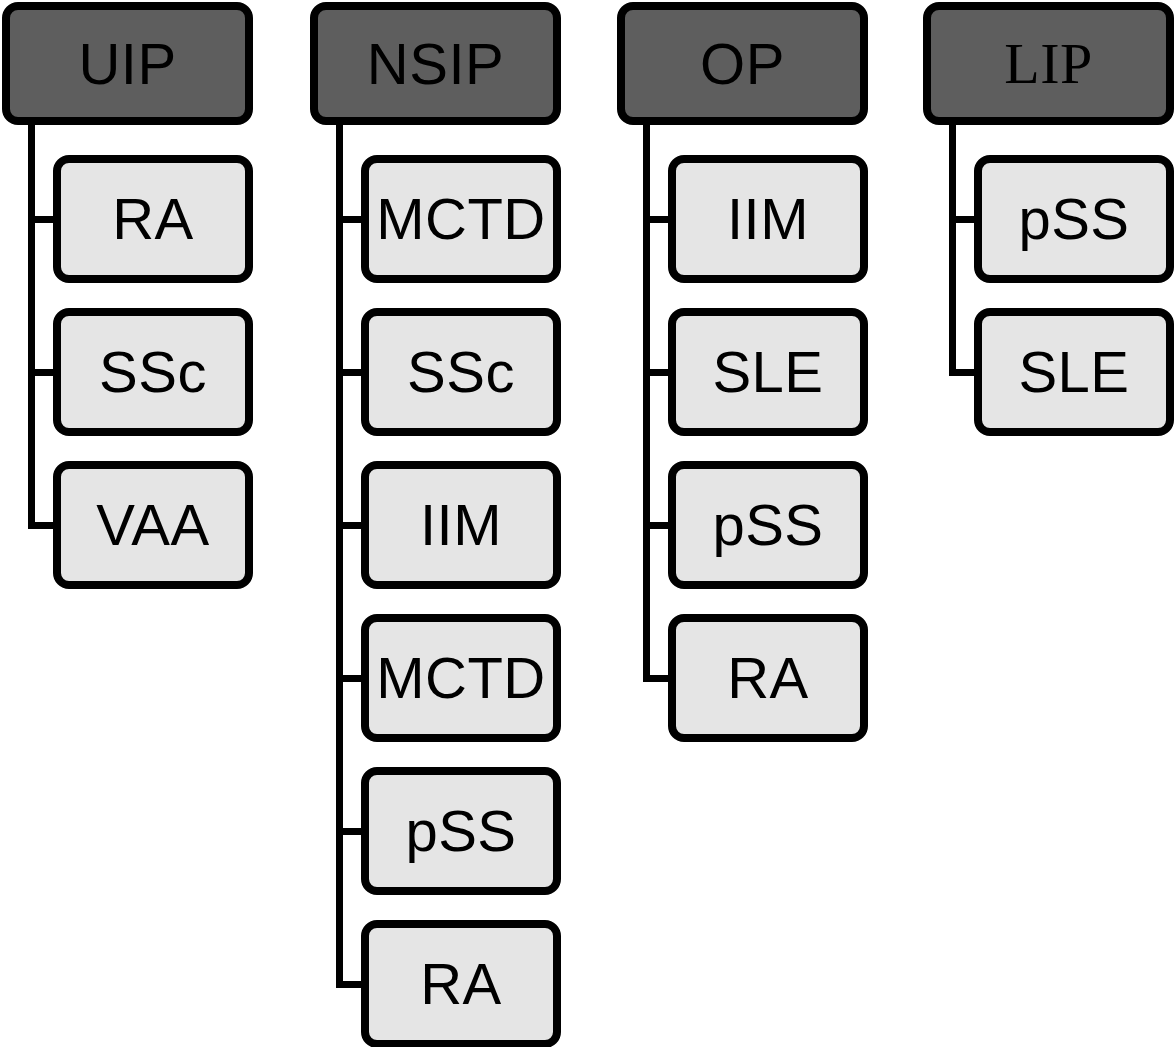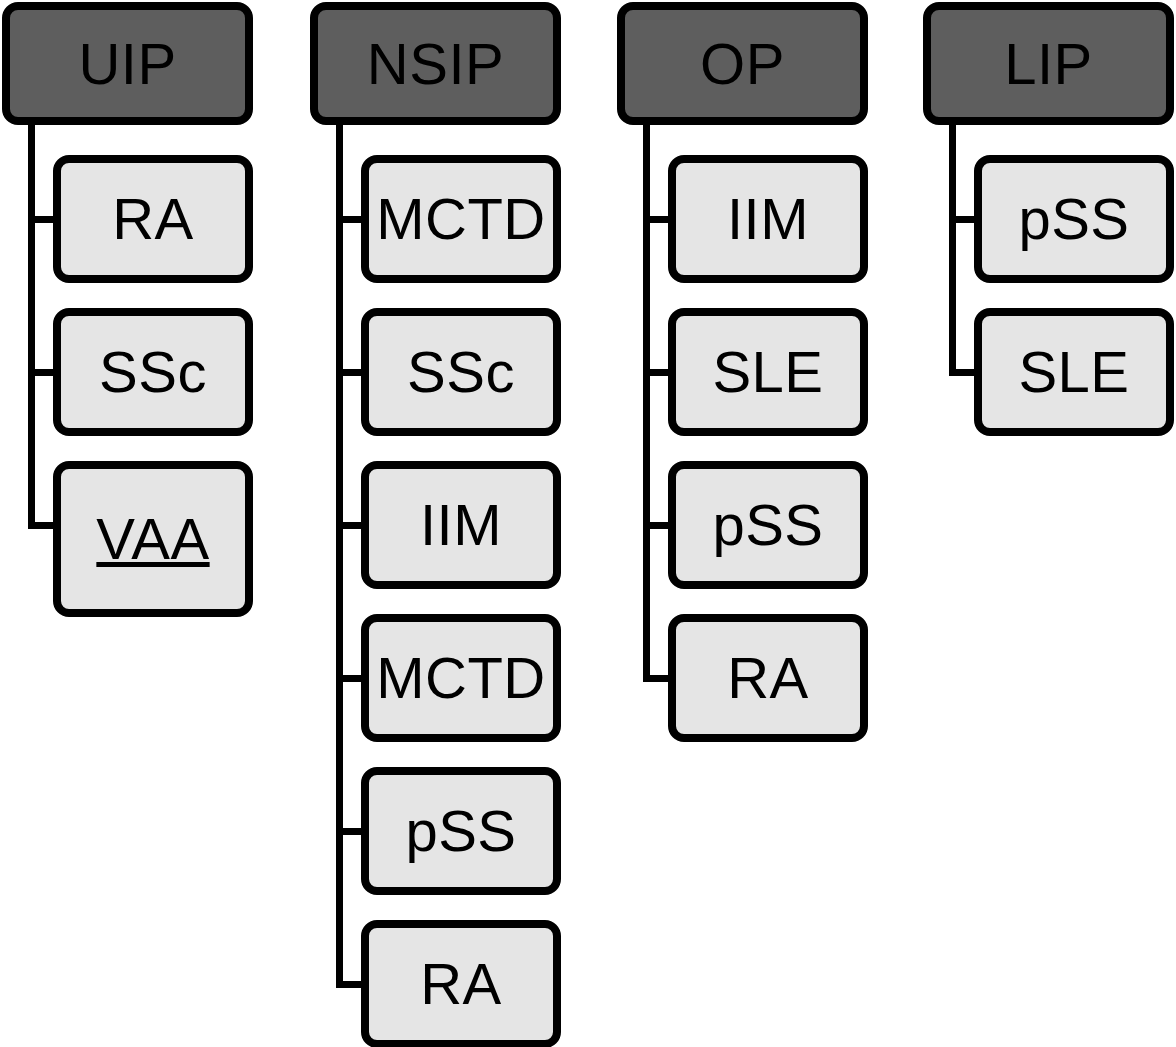--- a/index.html
+++ b/index.html
@@ -59,21 +59,21 @@
 
 <div id="diagram-root">
     <div class="column" style="left: 0px;">
       <div class="trunk" style="left: 28px; top: 121px; height: 408px;"></div>
       <div class="node-box header-box" style="left: 2px; top: 2px; width: 251px; height: 123px;">UIP</div>
       <div class="branch" style="left: 28px; top: 216px; width: 29px;"></div>
       <div class="node-box child-box" style="left: 53px; top: 155px; width: 200px; height: 128px;">RA</div>
       <div class="branch" style="left: 28px; top: 369px; width: 29px;"></div>
       <div class="node-box child-box" style="left: 53px; top: 308px; width: 200px; height: 128px;">SSc</div>
       <div class="branch" style="left: 28px; top: 522px; width: 29px;"></div>
-      <div class="node-box child-box" style="left: 53px; top: 461px; width: 200px; height: 156px; text-decoration: underline;">VAA</div>
+      <div class="node-box child-box" style="left: 53px; top: 461px; width: 200px; height: 128px;">VAA</div>
     </div>
     <div class="column" style="left: 0px;">
       <div class="trunk" style="left: 336px; top: 121px; height: 867px;"></div>
       <div class="node-box header-box" style="left: 310px; top: 2px; width: 251px; height: 123px;">NSIP</div>
       <div class="branch" style="left: 336px; top: 216px; width: 29px;"></div>
       <div class="node-box child-box" style="left: 361px; top: 155px; width: 200px; height: 128px;">MCTD</div>
       <div class="branch" style="left: 336px; top: 369px; width: 29px;"></div>
       <div class="node-box child-box" style="left: 361px; top: 308px; width: 200px; height: 128px;">SSc</div>
       <div class="branch" style="left: 336px; top: 522px; width: 29px;"></div>
       <div class="node-box child-box" style="left: 361px; top: 461px; width: 200px; height: 128px;">IIM</div>
@@ -91,19 +91,19 @@
       <div class="node-box child-box" style="left: 668px; top: 155px; width: 200px; height: 128px;">IIM</div>
       <div class="branch" style="left: 643px; top: 369px; width: 29px;"></div>
       <div class="node-box child-box" style="left: 668px; top: 308px; width: 200px; height: 128px;">SLE</div>
       <div class="branch" style="left: 643px; top: 522px; width: 29px;"></div>
       <div class="node-box child-box" style="left: 668px; top: 461px; width: 200px; height: 128px;">pSS</div>
       <div class="branch" style="left: 643px; top: 675px; width: 29px;"></div>
       <div class="node-box child-box" style="left: 668px; top: 614px; width: 200px; height: 128px;">RA</div>
     </div>
     <div class="column" style="left: 0px;">
       <div class="trunk" style="left: 949px; top: 121px; height: 255px;"></div>
-      <div class="node-box header-box" style="left: 923px; top: 2px; width: 251px; height: 123px;">LIP</div>
+      <div class="node-box header-box" style="left: 923px; top: 2px; width: 251px; height: 123px; font-family: Liberation Serif, serif;">LIP</div>
       <div class="branch" style="left: 949px; top: 216px; width: 29px;"></div>
       <div class="node-box child-box" style="left: 974px; top: 155px; width: 200px; height: 128px;">pSS</div>
       <div class="branch" style="left: 949px; top: 369px; width: 29px;"></div>
       <div class="node-box child-box" style="left: 974px; top: 308px; width: 200px; height: 128px;">SLE</div>
     </div>
   </div>
 
 </body></html>

